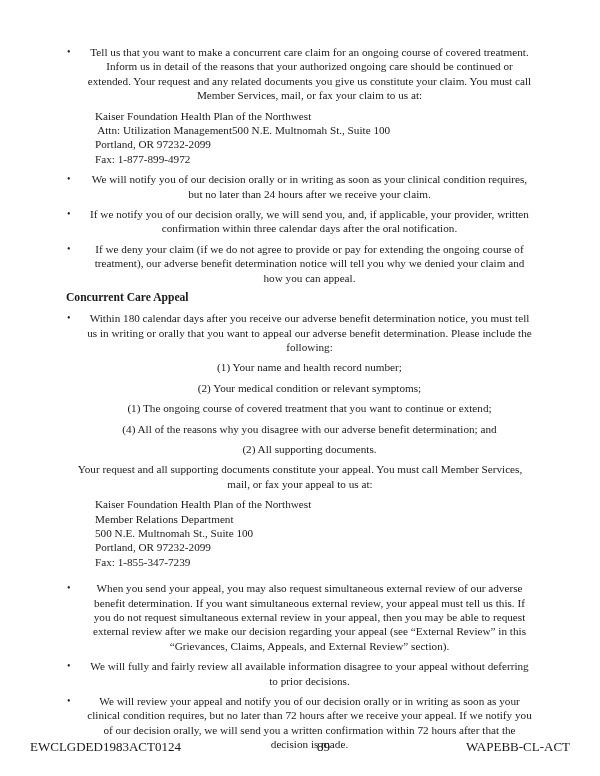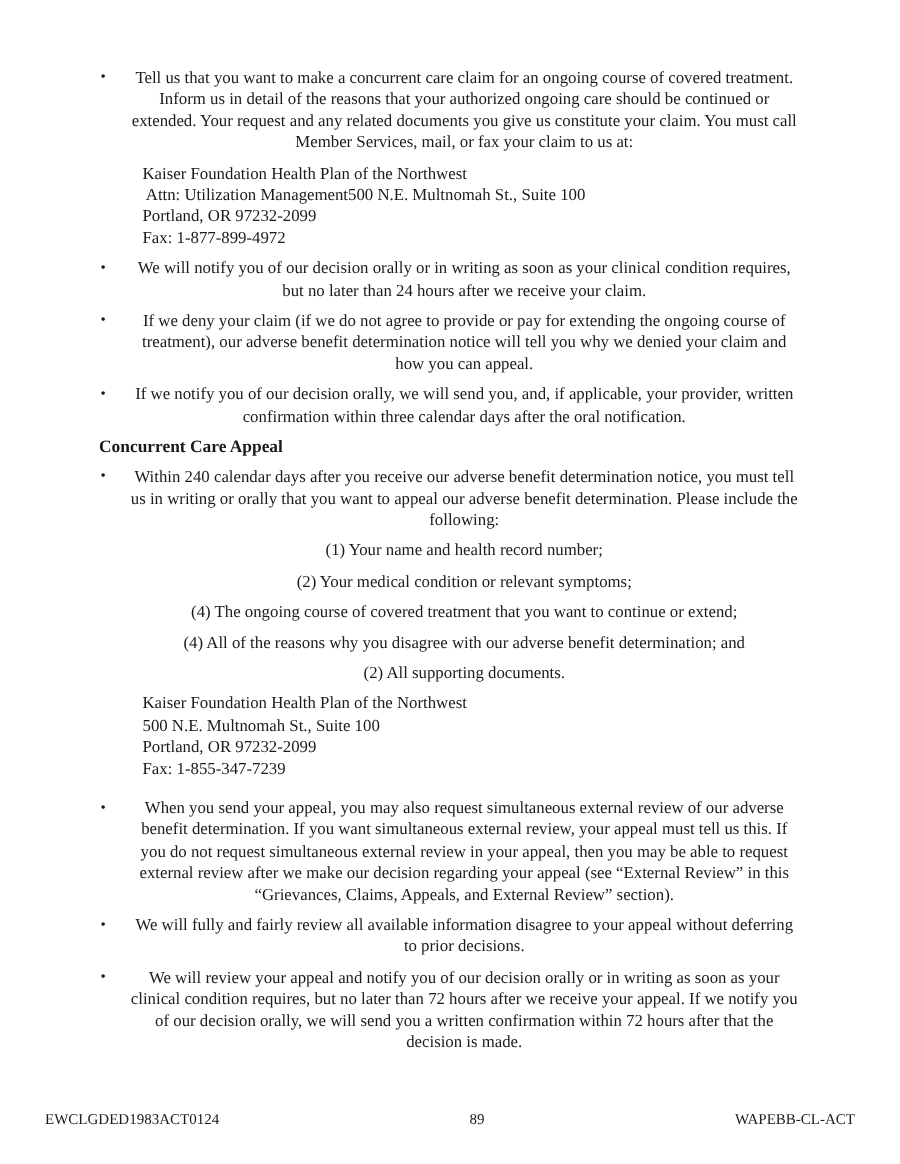--- a/index.html
+++ b/index.html
@@ -17,21 +17,21 @@
   li.bullet::before {
     content: "•"; position: absolute; left: 1px; top: 0; font-size: 10px;
   }
   p { margin: 0; text-align: center; }
   .addr { margin: 6px 0 6px 10px; }
   .addr div { line-height: 14.4px; }
   .item { margin: 0 0 6px 0; }
   .plain { margin: 0 0 6px 0; }
   .indent { padding-left: 19px; }
   .footer {
-    position: absolute; top: 740px; left: 30px; width: 540px; font-size: 10px;
+    position: absolute; top: 740px; left: 30px; width: 540px; font-size: 13px;
     display: flex; justify-content: space-between;
   }
   .footer span { display: block; }
 </style>
 </head>
 <body>
 
 <div class="page">
 
   <ul>
@@ -41,41 +41,43 @@
         <div>Kaiser Foundation Health Plan of the Northwest</div>
         <div style="white-space:pre"> Attn: Utilization Management500 N.E. Multnomah St., Suite 100</div>
         <div>Portland, OR 97232-2099</div>
         <div>Fax: 1-877-899-4972</div>
       </div>
     </li>
     <li class="bullet">
       <p>We will notify you of our decision orally or in writing as soon as your clinical condition requires, but no later than 24 hours after we receive your claim.</p>
     </li>
     <li class="bullet">
-      <p>If we deny your claim (if we do not agree to provide or pay for extending the ongoing course of treatment), our adverse benefit determination notice will tell you why we denied your claim and how you can appeal.</p>
+      <p>If we notify you of our decision orally, we will send you, and, if applicable, your provider, written confirmation within three calendar days after the oral notification.</p>
     </li>
     <li class="bullet">
-      <p>If we notify you of our decision orally, we will send you, and, if applicable, your provider, written confirmation within three calendar days after the oral notification.</p>
+      <p>If we deny your claim (if we do not agree to provide or pay for extending the ongoing course of treatment), our adverse benefit determination notice will tell you why we denied your claim and how you can appeal.</p>
     </li>
   </ul>
 
   <h2>Concurrent Care Appeal</h2>
   <ul>
     <li class="bullet">
-      <p class="item">Within 240 calendar days after you receive our adverse benefit determination notice, you must tell us in writing or orally that you want to appeal our adverse benefit determination. Please include the following:</p>
+      <p class="item">Within 180 calendar days after you receive our adverse benefit determination notice, you must tell us in writing or orally that you want to appeal our adverse benefit determination. Please include the following:</p>
       <p class="item">(1) Your name and health record number;</p>
       <p class="item">(2) Your medical condition or relevant symptoms;</p>
-      <p class="item">(4) The ongoing course of covered treatment that you want to continue or extend;</p>
+      <p class="item">(1) The ongoing course of covered treatment that you want to continue or extend;</p>
       <p class="item">(4) All of the reasons why you disagree with our adverse benefit determination; and</p>
       <p class="item" style="margin-bottom:0">(2) All supporting documents.</p>
     </li>
   </ul>
 
+  <p class="plain">Your request and all supporting documents constitute your appeal. You must call Member Services, mail, or fax your appeal to us at:</p>
   <div class="addr indent" style="margin-top:0;margin-bottom:12px">
     <div>Kaiser Foundation Health Plan of the Northwest</div>
+    <div>Member Relations Department</div>
     <div>500 N.E. Multnomah St., Suite 100</div>
     <div>Portland, OR 97232-2099</div>
     <div>Fax: 1-855-347-7239</div>
   </div>
 
   <ul>
     <li class="bullet">
       <p>When you send your appeal, you may also request simultaneous external review of our adverse benefit determination. If you want simultaneous external review, your appeal must tell us this. If you do not request simultaneous external review in your appeal, then you may be able to request external review after we make our decision regarding your appeal (see “External Review” in this “Grievances, Claims, Appeals, and External Review” section).</p>
     </li>
     <li class="bullet">

